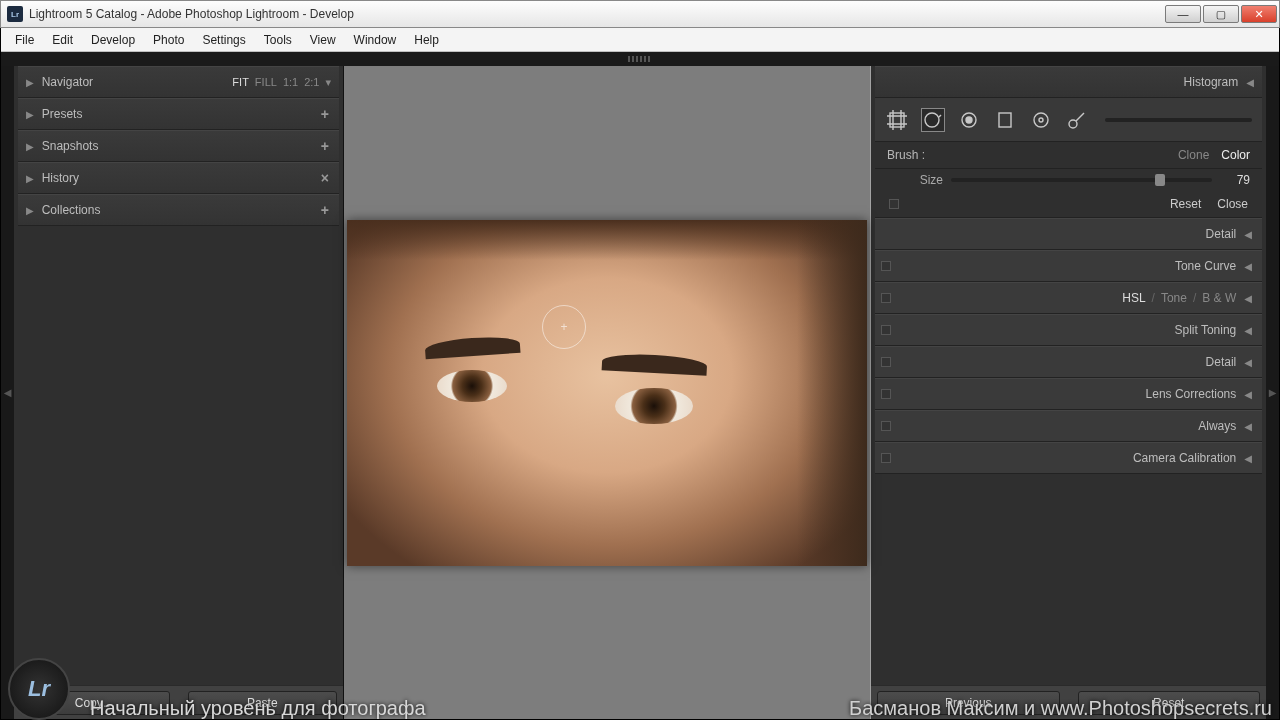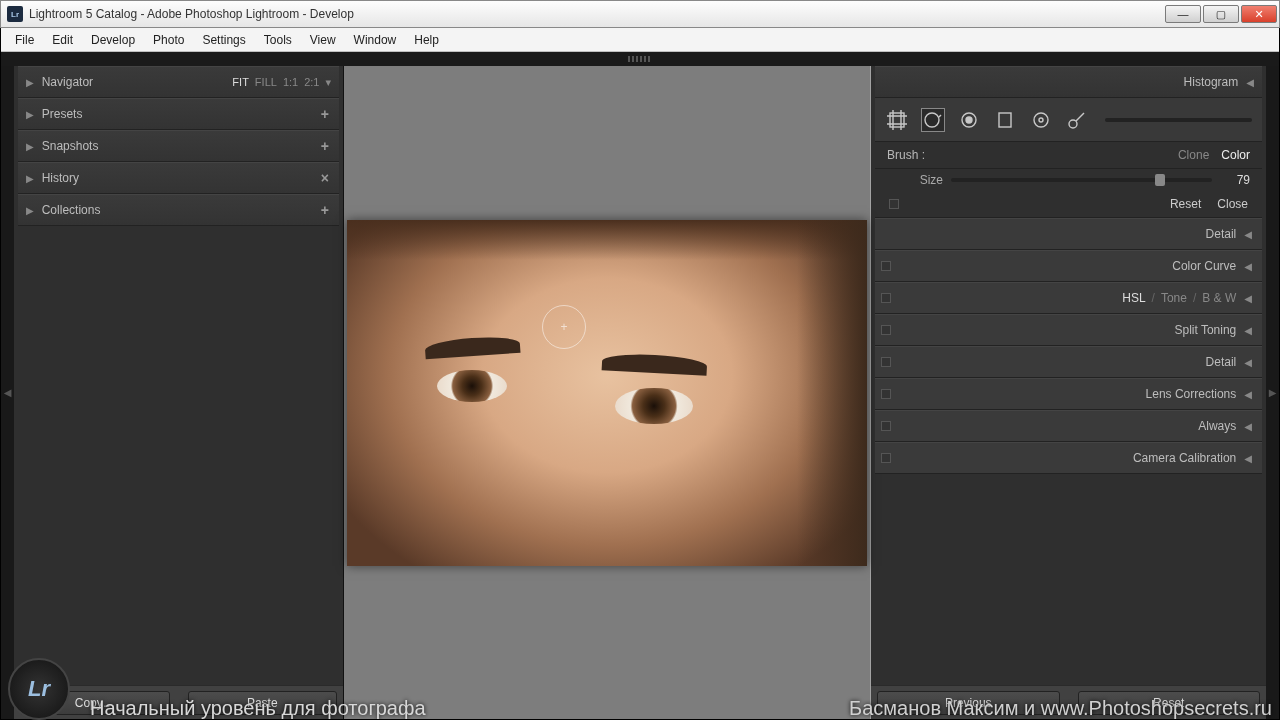--- a/index.html
+++ b/index.html
@@ -231,21 +231,21 @@
           <span>Reset</span>
           <span>Close</span>
         </div>
 
         <div class="rhdr">
             <span>Detail</span>
             <span class="tri">◀</span>
           </div>
         <div class="rhdr">
             <span class="sw"></span>
-            <span>Color Curve</span>
+            <span>Tone Curve</span>
             <span class="tri">◀</span>
           </div>
         <div class="rhdr">
             <span class="sw"></span>
           <span class="hsl">HSL</span>
             <span class="sep">/</span>
           <span style="color:#888">Tone</span>
             <span class="sep">/</span>
           <span style="color:#888">B &amp; W</span>
           <span class="tri">◀</span>

